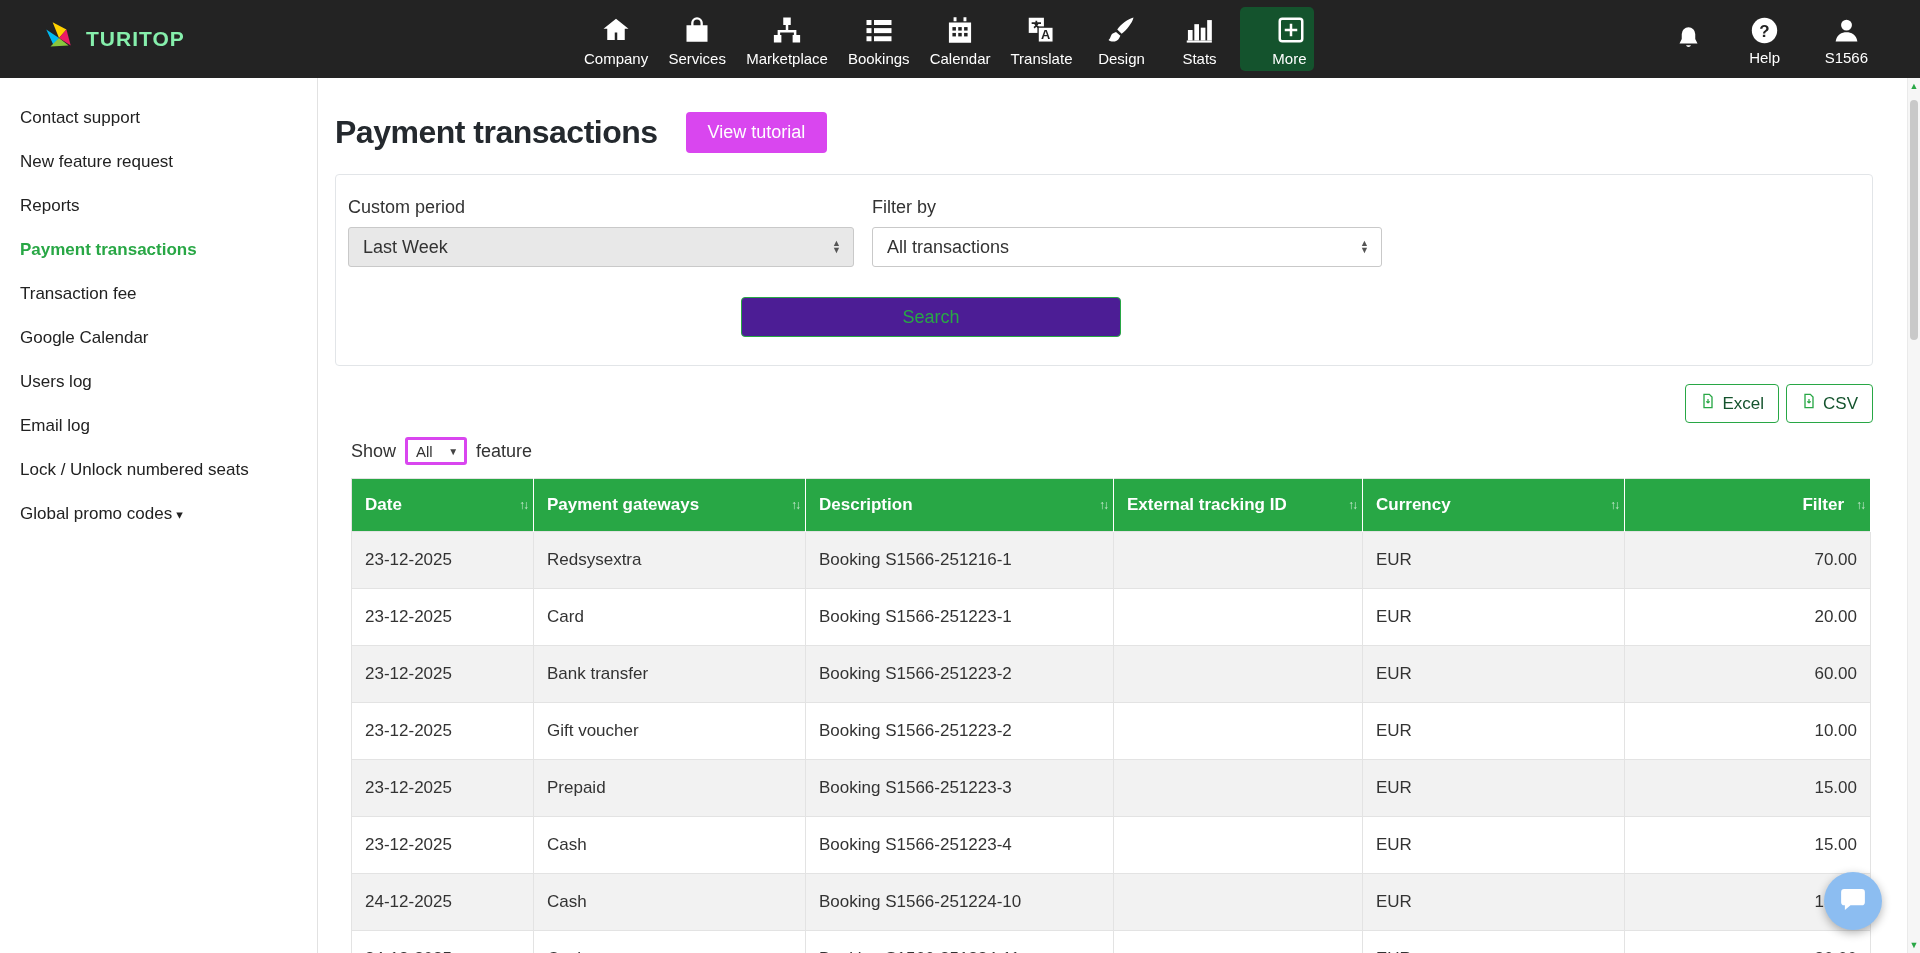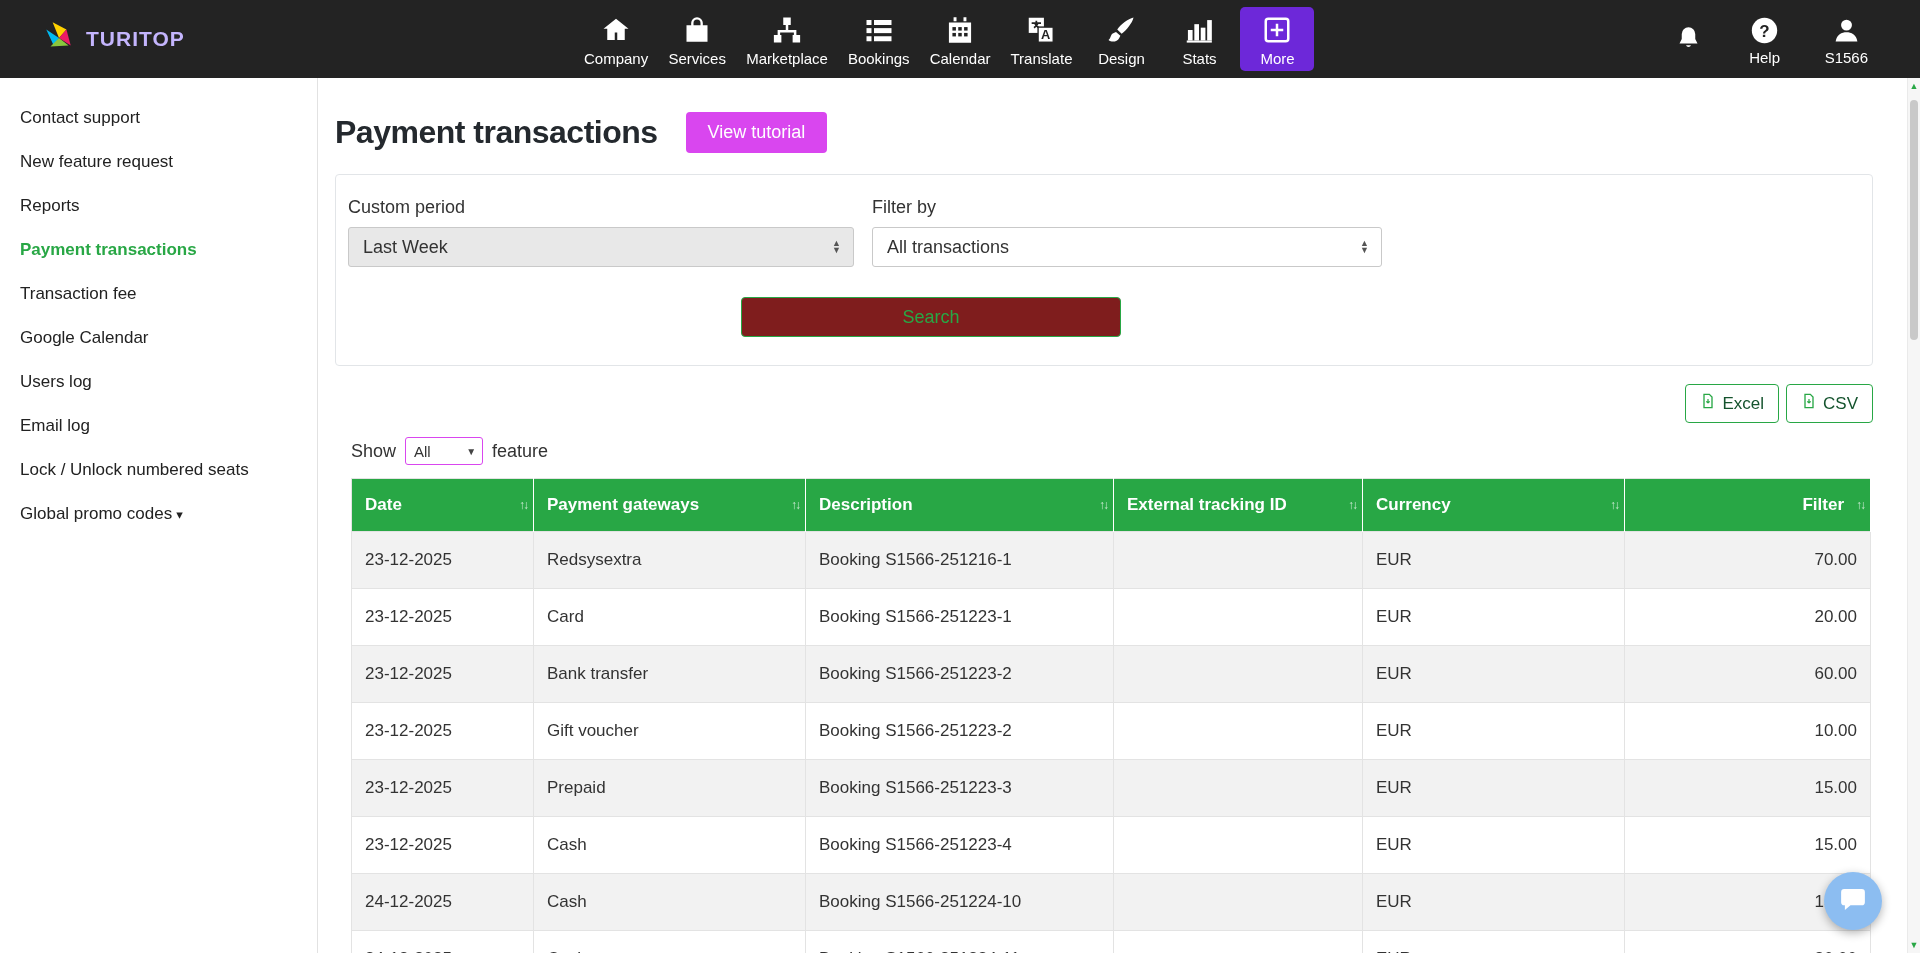--- a/index.html
+++ b/index.html
@@ -2,27 +2,27 @@
 <html><head>
 <meta charset="utf-8">
 <style>
   * { margin:0; padding:0; box-sizing:border-box; }
   html,body { width:1920px; height:953px; overflow:hidden; background:#fff;
               font-family:"Liberation Sans", sans-serif; color:#333; }
 
   
   .topnav { position:fixed; top:0; left:0; width:1920px; height:78px; background:#232323; z-index:20; }
   .brand { position:absolute; left:42px; top:0; height:78px; display:flex; align-items:center; gap:10px; }
-  .brand-text { color:#c4b5fd; font-weight:bold; font-size:21px; letter-spacing:1px; }
+  .brand-text { color:#86efac; font-weight:bold; font-size:21px; letter-spacing:1px; }
   .main-menu { position:absolute; left:576px; top:7px; display:flex; align-items:flex-end; gap:4px; }
   .nav-item { display:flex; flex-direction:column; align-items:center; justify-content:flex-end;
               min-width:74px; height:64px; padding:6px 8px 4px; border-radius:5px; cursor:pointer; }
   .nav-item .icon-box { height:36px; display:flex; align-items:center; justify-content:center; }
   .nav-item .nav-label { color:#fff; font-size:15px; margin-top:3px; white-space:nowrap; }
-  .nav-item.active { background:#6d28d9; }
+  .nav-item.active { background:#14532d;align-items:flex-end; }
   .nav-right { position:absolute; right:44px; top:8px; display:flex; align-items:flex-start; gap:28px; }
   .nav-right .nav-item { min-width:48px; height:62px; }
 
   
   .sidebar { position:fixed; top:78px; left:0; width:318px; height:875px; background:#fff;
              border-right:1px solid #e2e2e2; padding-top:18px; z-index:5; }
   .sidebar-item { padding:12px 20px; font-size:17px; line-height:20px; color:#222; cursor:pointer; white-space:nowrap; }
   .sidebar-item.active { color:#28a745; font-weight:bold; }
   .caret { font-size:13px; color:#222; margin-left:4px; }
 
@@ -36,31 +36,31 @@
   .filter-panel { margin-top:21px; border:1px solid #e2e5e8; border-radius:4px; background:#fff;
                   padding:22px 16px 28px 12px; width:1538px; }
   .filter-row { display:flex; gap:18px; }
   .field-group { display:flex; flex-direction:column; }
   .field-label { font-size:18px; color:#333; margin-bottom:9px; }
   .select-box { height:40px; border:1px solid #c9c9c9; border-radius:3px; display:flex; align-items:center;
                 justify-content:space-between; padding:0 12px 0 14px; font-size:18px; color:#333; cursor:pointer; }
   .select-gray { width:506px; background:#e8e8e8; }
   .select-white { width:510px; background:#fff; }
   .updown { display:flex; flex-direction:column; line-height:7px; font-size:9px; color:#555; }
-  .btn-search { display:block; margin-top:30px; margin-left:393px; width:380px; height:40px; background:#7f1d1d;
+  .btn-search { display:block; margin-top:30px; margin-left:393px; width:380px; height:40px; background:#4c1d95;
                 border:1px solid #28a745; color:#28a745; border-radius:4px; font-size:18px; cursor:pointer;
                 font-family:inherit; }
 
   .export-row { margin-top:18px; width:1538px; display:flex; justify-content:flex-end; gap:7px; }
   .btn-export { display:flex; align-items:center; gap:6px; background:#fff; border:1px solid #28a745;
                 color:#14532d; border-radius:4px; padding:8px 14px; font-size:17px; cursor:pointer;
                 font-family:inherit; }
 
   .show-row { margin-top:14px; margin-left:16px; display:flex; align-items:center; gap:9px; font-size:18px; color:#333; }
-  .select-small { width:78px; height:28px; border:1px solid #d946ef; border-radius:3px; background:#fff;
+  .select-small { width:62px; height:28px; border:3px solid #d946ef; border-radius:3px; background:#fff;
                   display:flex; align-items:center; justify-content:space-between; padding:0 6px 0 8px;
                   font-size:15px; cursor:pointer; }
   .select-small .dd { font-size:10px; color:#444; }
 
   
   table.tx { margin-top:13px; margin-left:16px; width:1519px; border-collapse:collapse; table-layout:fixed;
              border:1px solid #e3e3e3; }
   table.tx th { background:#28a745; color:#fff; font-size:17px; font-weight:bold; text-align:left;
                 padding:16px 26px 16px 13px; position:relative; cursor:pointer;
                 border-right:1px solid rgba(255,255,255,0.18); white-space:nowrap; }

